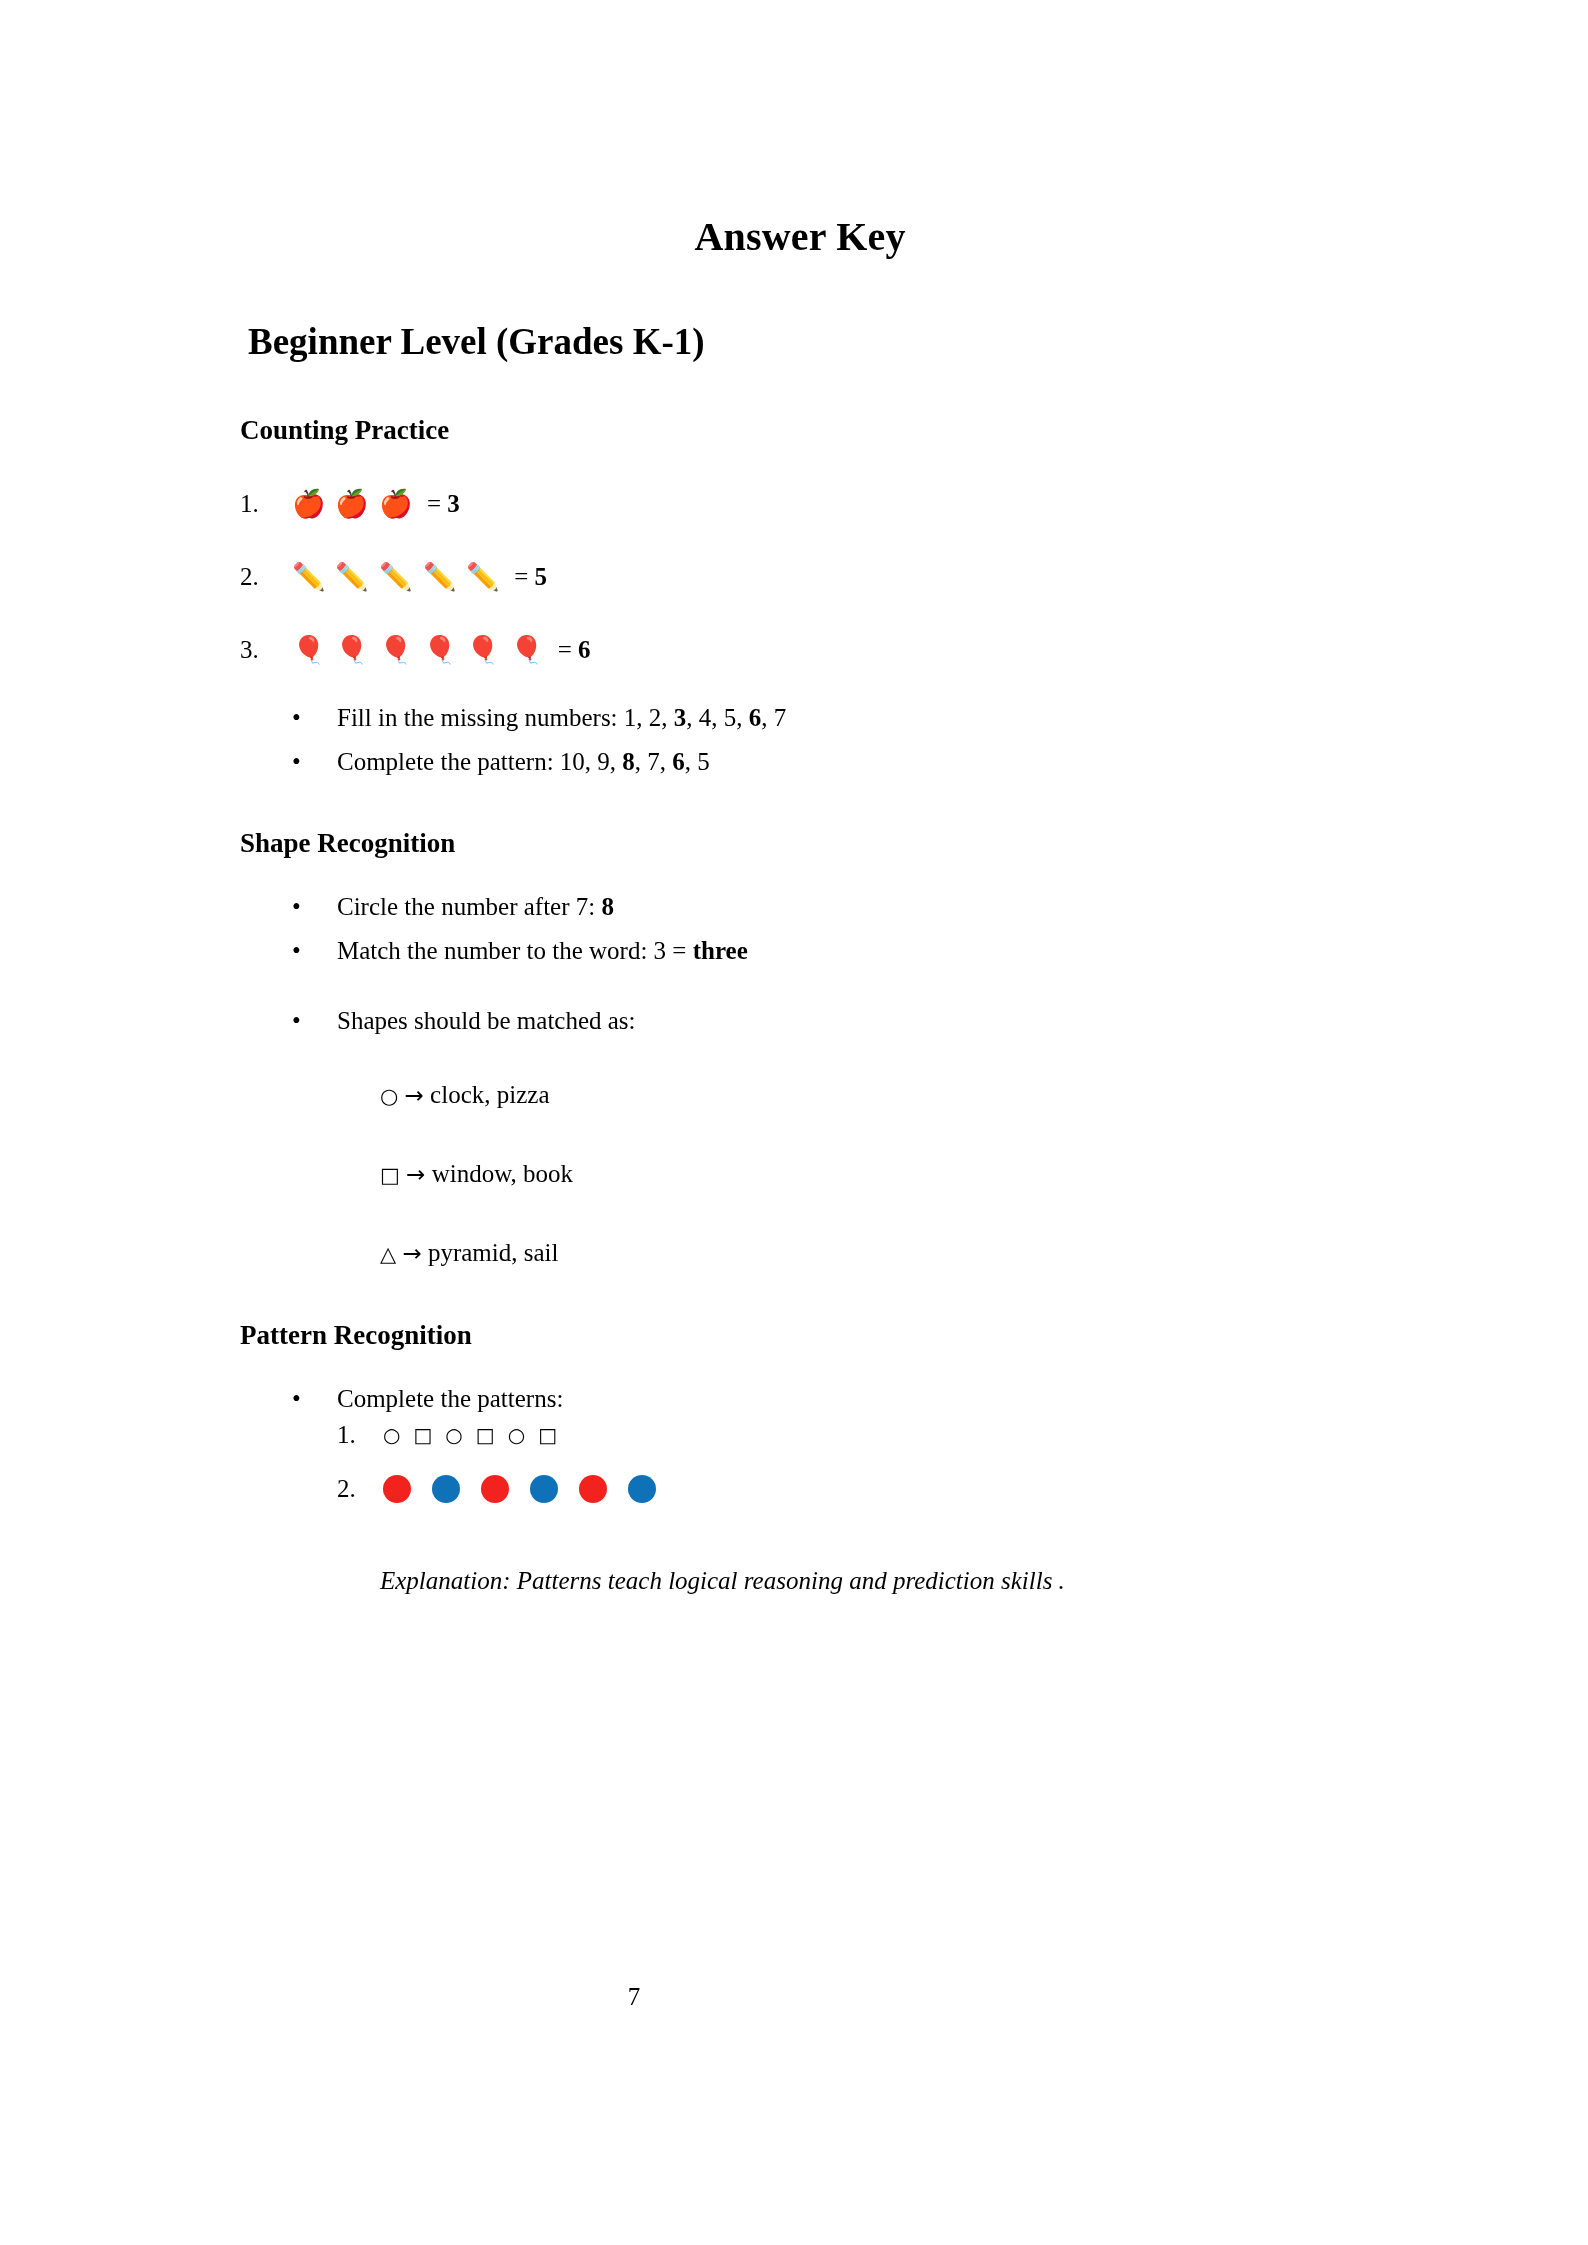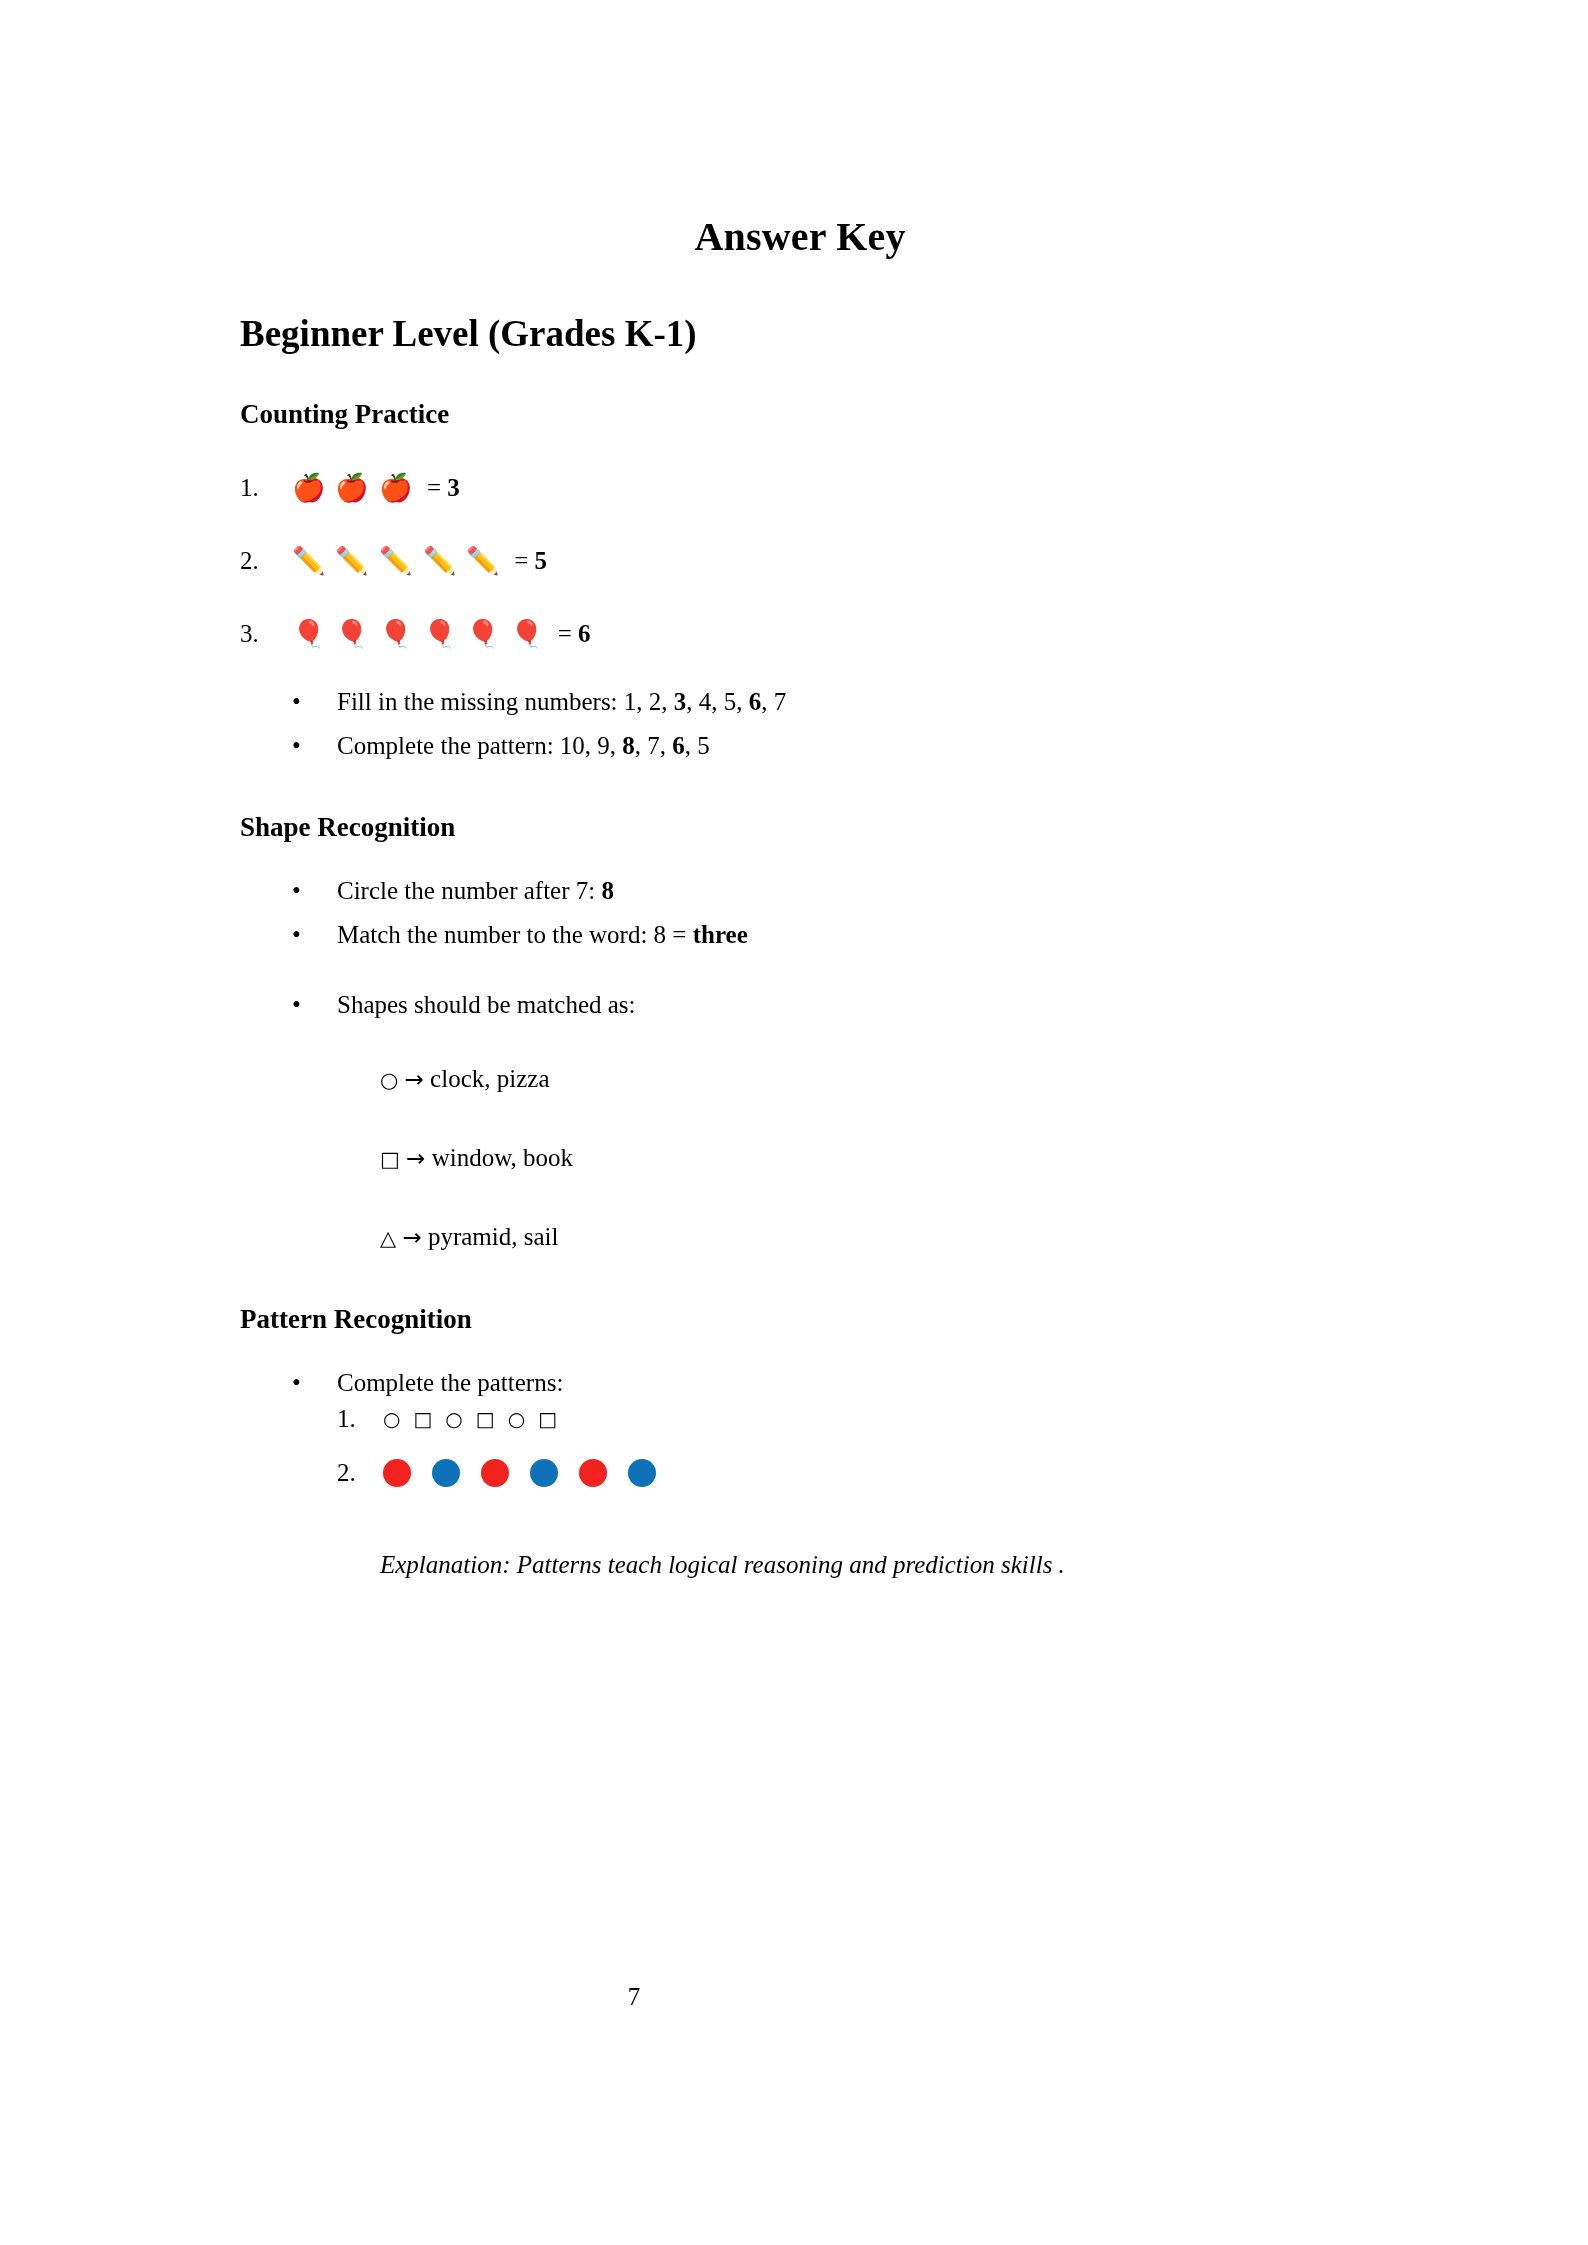--- a/index.html
+++ b/index.html
@@ -29,21 +29,21 @@
     font-size: 40px;
     font-weight: bold;
     margin: 0;
     padding-top: 213px;
     letter-spacing: 0.2px;
   }
 
   .h1 {
     font-size: 37px;
     font-weight: bold;
-    margin: 0;
+    margin: 8px;
     padding-top: 52px;
   }
 
   .h2 {
     font-size: 27px;
     font-weight: bold;
     margin: 0;
     padding-top: 44px;
   }
 
@@ -228,21 +228,21 @@
     </ol>
 
     <ul class="bullets">
       <li><span>Fill in the missing numbers: 1, 2, </span><b>3</b><span>, 4, 5, </span><b>6</b><span>, 7</span></li>
       <li><span>Complete the pattern: 10, 9, </span><b>8</b><span>, 7, </span><b>6</b><span>, 5</span></li>
     </ul>
 
     <h3 class="h2">Shape Recognition</h3>
     <ul class="bullets">
       <li><span>Circle the number after 7: </span><b>8</b></li>
-      <li><span>Match the number to the word: 8 = </span><b>three</b></li>
+      <li><span>Match the number to the word: 3 = </span><b>three</b></li>
     </ul>
 
     <ul class="bullets">
       <li>Shapes should be matched as:</li>
     </ul>
 
     <div class="shape-map">
       <div class="shape-line">
         <span class="shape-glyph">○</span>
         <span class="shape-arrow">→</span>

